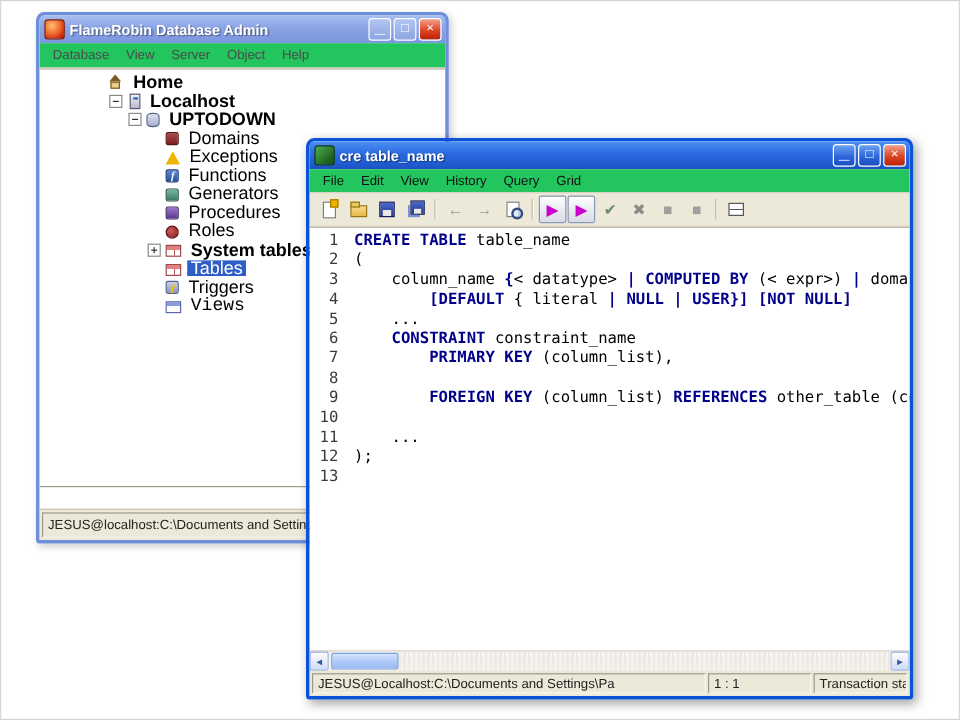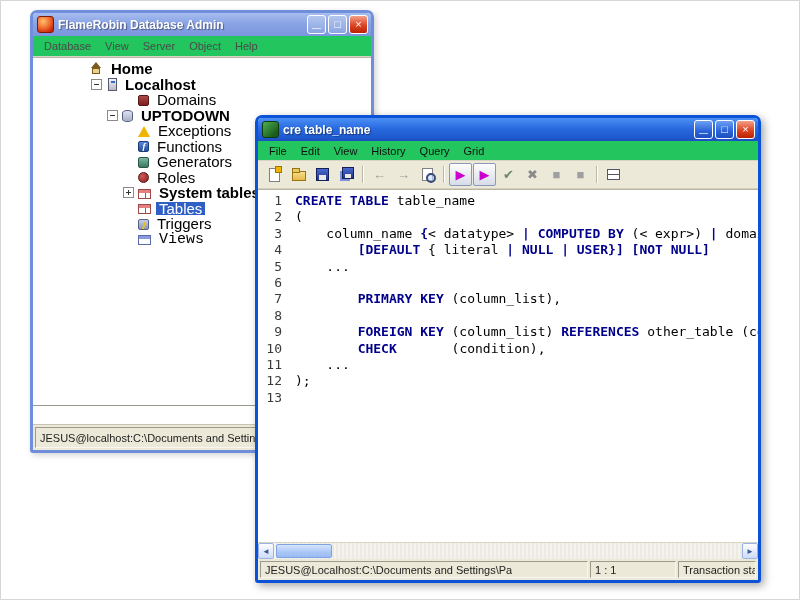--- a/index.html
+++ b/index.html
@@ -140,44 +140,49 @@
         <div class="tree-row" style="padding-left: 6px;">
           <span class="no-expander"></span>
           <span class="tree-icon ti-home"></span>
           <span class="tree-label bold">Home</span>
         </div>
         <div class="tree-row" style="padding-left: 22px;">
           <span class="expander minus"></span>
           <span class="tree-icon ti-server"></span>
           <span class="tree-label bold">Localhost</span>
         </div>
-        <div class="tree-row" style="padding-left: 54px;">
-          <span class="no-expander"></span>
-          <span class="tree-icon ti-domain"></span>
-          <span class="tree-label">Domains</span>
-        </div>
         <div class="tree-row" style="padding-left: 38px;">
           <span class="expander minus"></span>
           <span class="tree-icon ti-database"></span>
           <span class="tree-label bold">UPTODOWN</span>
         </div>
         <div class="tree-row" style="padding-left: 54px;">
           <span class="no-expander"></span>
+          <span class="tree-icon ti-domain"></span>
+          <span class="tree-label">Domains</span>
+        </div>
+        <div class="tree-row" style="padding-left: 54px;">
+          <span class="no-expander"></span>
           <span class="tree-icon ti-exception"></span>
           <span class="tree-label">Exceptions</span>
         </div>
         <div class="tree-row" style="padding-left: 54px;">
           <span class="no-expander"></span>
           <span class="tree-icon ti-function"></span>
           <span class="tree-label">Functions</span>
         </div>
         <div class="tree-row" style="padding-left: 54px;">
           <span class="no-expander"></span>
           <span class="tree-icon ti-generator"></span>
           <span class="tree-label">Generators</span>
+        </div>
+        <div class="tree-row" style="padding-left: 54px;">
+          <span class="no-expander"></span>
+          <span class="tree-icon ti-procedure"></span>
+          <span class="tree-label">Procedures</span>
         </div>
         <div class="tree-row" style="padding-left: 54px;">
           <span class="no-expander"></span>
           <span class="tree-icon ti-role"></span>
           <span class="tree-label">Roles</span>
         </div>
         <div class="tree-row" style="padding-left: 54px;">
           <span class="expander plus"></span>
           <span class="tree-icon ti-systable"></span>
           <span class="tree-label bold">System tables (40)</span>
@@ -271,25 +276,25 @@
           <span class="ic ic-split"></span>
         </div>
       </div>
     <div class="editor">
       <div>
           <div class="code-line"><span class="lnum">1</span><span class="ltext"><span class="kw">CREATE TABLE</span><span> table_name</span></span></div>
           <div class="code-line"><span class="lnum">2</span><span class="ltext"><span>(</span></span></div>
           <div class="code-line"><span class="lnum">3</span><span class="ltext"><span>    column_name </span><span class="kw">{</span><span>&lt; datatype&gt; </span><span class="kw">|</span><span> </span><span class="kw">COMPUTED BY</span><span> (&lt; expr&gt;) </span><span class="kw">|</span><span> domain</span></span></div>
           <div class="code-line"><span class="lnum">4</span><span class="ltext"><span>        </span><span class="kw">[DEFAULT</span><span> { literal </span><span class="kw">|</span><span> </span><span class="kw">NULL</span><span> </span><span class="kw">|</span><span> </span><span class="kw">USER</span><span class="kw">}]</span><span> </span><span class="kw">[NOT NULL]</span></span></div>
           <div class="code-line"><span class="lnum">5</span><span class="ltext"><span>    ...</span></span></div>
-          <div class="code-line"><span class="lnum">6</span></div>
+          <div class="code-line"><span class="lnum">6</span><span class="ltext"><span>    </span><span class="kw">CONSTRAINT</span><span> constraint_name</span></span></div>
           <div class="code-line"><span class="lnum">7</span><span class="ltext"><span>        </span><span class="kw">PRIMARY KEY</span><span> (column_list),</span></span></div>
           <div class="code-line"><span class="lnum">8</span></div>
           <div class="code-line"><span class="lnum">9</span><span class="ltext"><span>        </span><span class="kw">FOREIGN KEY</span><span> (column_list) </span><span class="kw">REFERENCES</span><span> other_table (col</span></span></div>
-          <div class="code-line"><span class="lnum">10</span><span class="ltext"><span>        </span><span class="kw">CHECK</span><span>       (condition),</span></span></div>
+          <div class="code-line"><span class="lnum">10</span></div>
           <div class="code-line"><span class="lnum">11</span><span class="ltext"><span>    ...</span></span></div>
           <div class="code-line"><span class="lnum">12</span><span class="ltext"><span>);</span></span></div>
           <div class="code-line"><span class="lnum">13</span><span class="ltext"><span></span></span></div>
         </div>
     </div>
     <div class="hscroll">
       <div class="sb-btn">◄</div>
       <div class="sb-track">
         <div class="sb-thumb"></div>
       </div>

